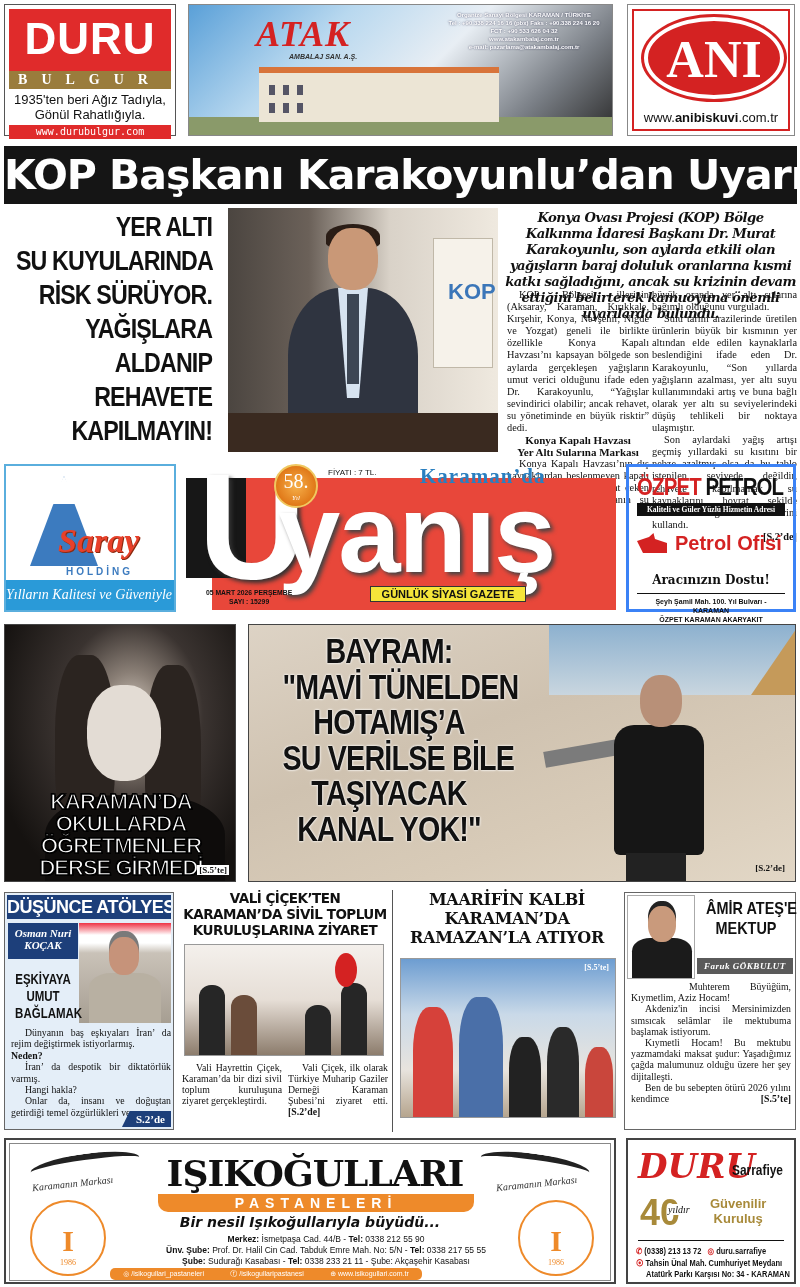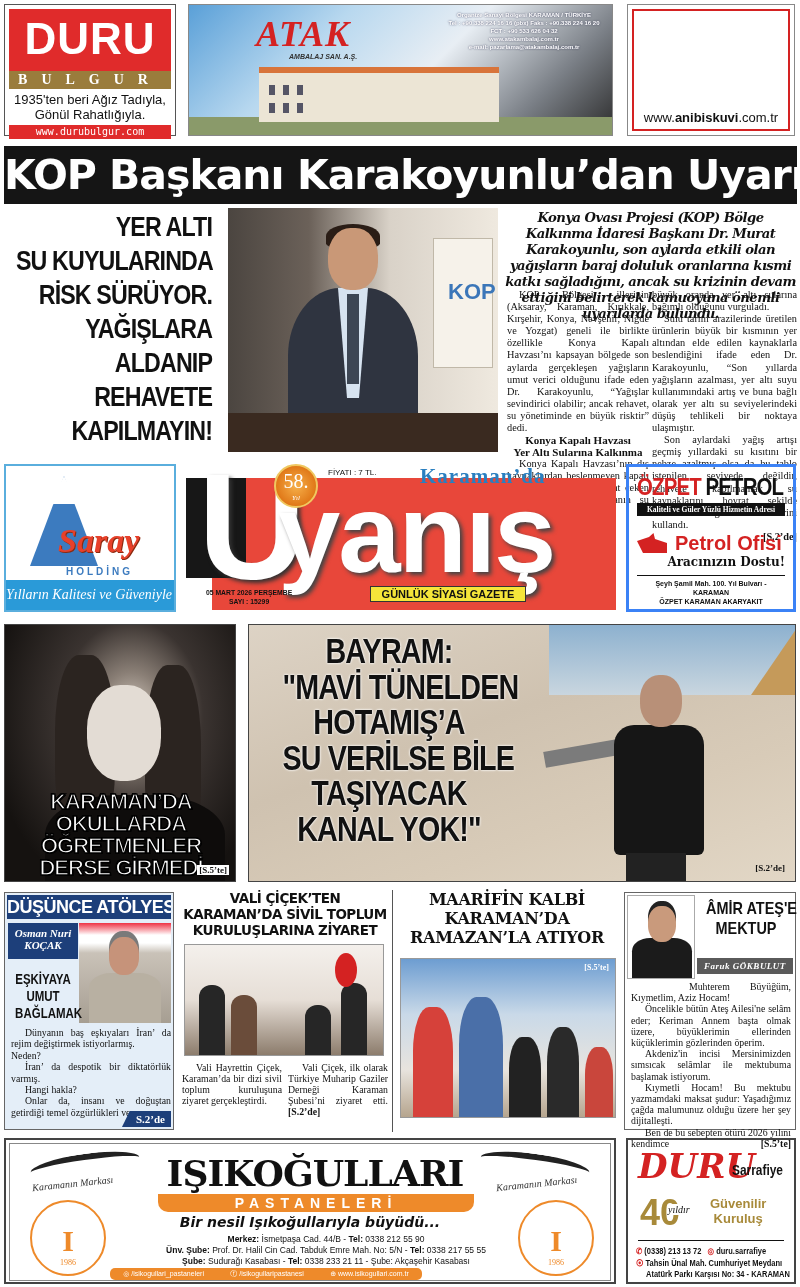--- a/index.html
+++ b/index.html
@@ -63,21 +63,21 @@
 #masthead .karaman{position:absolute;left:234px;top:2px;font:bold 21px "Liberation Serif",serif;color:#2a7fc0;letter-spacing:1px}
 #masthead .date{position:absolute;left:20px;top:126px;font:bold 8px "Liberation Sans",sans-serif;text-align:center;line-height:9px;transform:scaleX(.85);transform-origin:left}
 #masthead .tag{position:absolute;left:184px;top:124px;width:156px;height:16px;background:#f5e53a;border:1px solid #333;font:bold 11px "Liberation Sans",sans-serif;text-align:center;line-height:14px}
 #ozpet{left:626px;top:464px;width:170px;height:148px;border:3px solid #3b82f6;padding:6px 8px}
 #ozpet .title{font:bold 24px "Liberation Sans",sans-serif;letter-spacing:-1px;transform:scaleX(.85);transform-origin:left;white-space:nowrap}
 #ozpet .title .r{color:#d42222}
 #ozpet .black{background:#111;color:#fff;font:bold 7.5px "Liberation Serif",serif;text-align:center;height:13px;line-height:13px;margin-top:2px}
 #ozpet .po{margin-top:17px;height:22px;position:relative}
 #ozpet .po .dog{position:absolute;left:0;top:0;width:30px;height:20px;background:#d42222;clip-path:polygon(0 40%,40% 20%,55% 0,60% 30%,100% 50%,100% 100%,20% 100%)}
 #ozpet .po .txt{position:absolute;left:38px;top:-1px;font:bold 20px "Liberation Sans",sans-serif;color:#d42222;white-space:nowrap}
-#ozpet .dost{text-align:right;font:bold 12px "DejaVu Serif",serif;margin-top:0}
+#ozpet .dost{text-align:center;font:bold 12px "DejaVu Serif",serif;margin-top:18px}
 #ozpet hr{border:0;border-top:1px solid #111;margin:6px 0 3px}
 #ozpet .addr{font:bold 7px "Liberation Sans",sans-serif;text-align:center;line-height:9px}
 
 #teachers{left:4px;top:624px;width:232px;height:258px;background:radial-gradient(ellipse at 55% 35%,#d9cfc4 0%,#8a7f76 18%,#3a3330 40%,#151210 80%);border:1px solid #444;overflow:hidden}
 #teachers .face{position:absolute;left:82px;top:60px;width:74px;height:96px;border-radius:45%;background:#e3dcd4}
 #teachers .hairL{position:absolute;left:50px;top:30px;width:60px;height:190px;border-radius:40%;background:#2b2420}
 #teachers .hairR{position:absolute;left:140px;top:40px;width:56px;height:200px;border-radius:40%;background:#2b2420}
 #teachers .coat{position:absolute;left:40px;top:170px;width:180px;height:100px;background:#0e0c0b;border-radius:40% 40% 0 0}
 #teachers .caption{position:absolute;left:0;top:166px;width:232px;text-align:center}
 #teachers .caption div{font:bold 22px "Liberation Sans",sans-serif;color:#fff;-webkit-text-stroke:1.4px #000;line-height:22px;letter-spacing:-1px;text-shadow:1px 1px 0 #000,-1px -1px 0 #000}
@@ -97,21 +97,21 @@
 #dusunce{left:4px;top:892px;width:170px;height:238px;border:1px solid #666;background:#e4eef8;padding:2px}
 #dusunce .hdr{background:#1d3f7a;color:#fff;font:bold 18px "Liberation Sans",sans-serif;text-align:center;height:24px;line-height:24px;letter-spacing:-.5px;white-space:nowrap;overflow:hidden}
 #dusunce .author{position:absolute;left:3px;top:30px;width:70px;height:36px;background:#1d3f7a;color:#fff;font:italic bold 11px "Liberation Serif",serif;text-align:center;line-height:12px;padding-top:4px}
 #dusunce .photo{position:absolute;left:74px;top:30px;width:92px;height:100px;background:linear-gradient(180deg,#e34 0,#fff 12%,#fff 20%,#c9c2b8 30%,#a69e92 100%)}
 #dusunce .photo .h{position:absolute;left:30px;top:14px;width:30px;height:38px;border-radius:45%;background:#c6937a;box-shadow:0 -6px 0 #7a7a7a}
 #dusunce .photo .b{position:absolute;left:10px;top:50px;width:72px;height:50px;background:#b8b0a2;border-radius:30% 30% 0 0}
 #dusunce .title{position:absolute;left:4px;top:78px;width:68px;text-align:center}
 #dusunce .title div{font:bold 14px "Liberation Sans",sans-serif;line-height:17px;transform:scaleX(.82);white-space:nowrap}
 #dusunce .body{position:absolute;left:6px;top:134px;width:160px;font:9.8px "Liberation Serif",serif;line-height:11.4px;text-align:justify}
 #dusunce .body p{text-indent:14px}
-#dusunce .body p.b{text-indent:0;font-weight:normal}
+#dusunce .body p.b{text-indent:0;font-weight:bold}
 #dusunce .ref{position:absolute;right:2px;bottom:2px;background:#1d3f7a;color:#fff;font:bold 11px "Liberation Serif",serif;padding:2px 6px 2px 14px;clip-path:polygon(16% 0,100% 0,100% 100%,0 100%)}
 #vali{left:180px;top:890px;width:210px;height:242px}
 #vali h3{font:bold 13.5px "DejaVu Sans",sans-serif;text-align:center;line-height:16px;letter-spacing:-.5px}
 #vali .photo{position:absolute;left:4px;top:54px;width:200px;height:112px;background:linear-gradient(180deg,#f4f0ec 0%,#e6ded6 50%,#8c7c6c 100%);border:1px solid #999;overflow:hidden}
 #vali .photo .p{position:absolute;bottom:0;width:26px;border-radius:12px 12px 0 0;background:#262626}
 #vali .photo .flag{position:absolute;left:150px;top:8px;width:22px;height:34px;border-radius:50%;background:#d42222}
 #vali .cols{position:absolute;left:2px;top:172px;width:206px;display:flex;gap:6px;font:9.8px "Liberation Serif",serif;line-height:11px;text-align:justify}
 #vali .cols p{flex:1;text-indent:14px}
 .vline{position:absolute;width:1px;background:#555}
 #maarif{left:396px;top:890px;width:222px;height:242px}
@@ -180,20 +180,21 @@
     <div>Organize Sanayi Bölgesi KARAMAN / TÜRKİYE</div>
     <div>Tel : +90.338 224 16 16 (pbx)  Faks : +90.338 224 16 20</div>
     <div>FCT : +90 533 626 04 32</div>
     <div>www.atakambalaj.com.tr</div>
     <div>e-mail: pazarlama@atakambalaj.com.tr</div>
   </div>
 </div>
 
 <div id="ani" class="abs">
   <div class="inner">
+    <div class="oval">ANI</div>
     <div class="url"><span>www.</span><b>anibiskuvi</b><span>.com.tr</span></div>
   </div>
 </div>
 
 <div id="headline" class="abs">KOP Başkanı Karakoyunlu’dan Uyarı!</div>
 
 <div id="side-headline" class="abs">
   <div>YER ALTI</div>
   <div>SU KUYULARINDA</div>
   <div>RİSK SÜRÜYOR.</div>
@@ -215,21 +216,21 @@
       <div class="head"></div>
   </div>
   <div class="desk"></div>
 </div>
 
 <div id="lead" class="abs">Konya Ovası Projesi (KOP) Bölge Kalkınma İdaresi Başkanı Dr. Murat Karakoyunlu, son aylarda etkili olan yağışların baraj doluluk oranlarına kısmi katkı sağladığını, ancak su krizinin devam ettiğini belirterek kamuoyuna önemli uyarılarda bulundu.</div>
 
 <div id="kop-col1" class="abs cols2">
   <p>KOP Bölgesi illerinin (Aksaray, Karaman, Kırıkkale, Kırşehir, Konya, Nevşehir, Niğde ve Yozgat) geneli ile birlikte özellikle Konya Kapalı Havzası’nı kapsayan bölgede son aylarda gerçekleşen yağışların umut verici olduğunu ifade eden Dr. Karakoyunlu, “Yağışlar sevindirici olabilir; ancak rehavet, su yönetiminde en büyük risktir” dedi.</p>
   <h4>Konya Kapalı Havzası</h4>
-  <h4>Yer Altı Sularına Kalkınma</h4>
+  <h4>Yer Altı Sularına Markası</h4>
   <p>Konya Kapalı Havzası’nın dış kaynaklardan beslenmeyen kapalı bir havza olduğuna dikkat çeken Dr. Karakoyunlu, havzanın su kaynakları açısından</p>
 </div>
 <div id="kop-col2" class="abs cols2">
   <p style="text-indent:0">büyük oranda yer altı sularına bağımlı olduğunu vurguladı.</p>
   <p>Sulu tarım arazilerinde üretilen ürünlerin büyük bir kısmının yer altından elde edilen kaynaklarla beslendiğini ifade eden Dr. Karakoyunlu, “Son yıllarda yağışların azalması, yer altı suyu kullanımındaki artış ve buna bağlı olarak yer altı su seviyelerindeki düşüş tehlikeli bir noktaya ulaşmıştır.</p>
   <p>Son aylardaki yağış artışı geçmiş yıllardaki su kısıtını bir nebze azaltmış olsa da bu tablo istenilen seviyede değildir, rehavete kapılmamak su kaynaklarını hoyrat şekilde kullanmamak gerekir” ifadelerini kullandı.</p>
   <div class="ref">[S.2’de]</div>
 </div>
 
 <div id="saray" class="abs">
@@ -370,21 +371,20 @@
       <div class="b"></div>
       <div class="h"></div>
     </div>
   <div class="title">
       <div>ÂMİR ATEŞ'E</div>
       <div>MEKTUP</div>
     </div>
   <div class="author">Faruk GÖKBULUT</div>
   <div class="body">
     <p class="first">Muhterem Büyüğüm, Kıymetlim, Aziz Hocam!</p>
-    <p>Öncelikle bütün Ateş Ailesi'ne selâm eder; Keriman Annem başta olmak üzere, büyüklerimin ellerinden küçüklerimin gözlerinden öperim.</p>
     <p>Akdeniz'in incisi Mersinimizden sımsıcak selâmlar ile mektubuma başlamak istiyorum.</p>
     <p>Kıymetli Hocam! Bu mektubu yazmamdaki maksat şudur: Yaşadığımız çağda malumunuz olduğu üzere her şey dijitalleşti.</p>
     <p><span>Ben de bu sebepten ötürü 2026 yılını kendimce</span> <b style="float:right">[S.5’te]</b></p>
   </div>
 </div>
 
 <div id="isik" class="abs">
   <div class="inner">
     <div class="swoosh" style="left:20px;top:10px;transform:rotate(-8deg)"></div>
     <div class="swoosh" style="left:470px;top:10px;transform:rotate(8deg)"></div>

